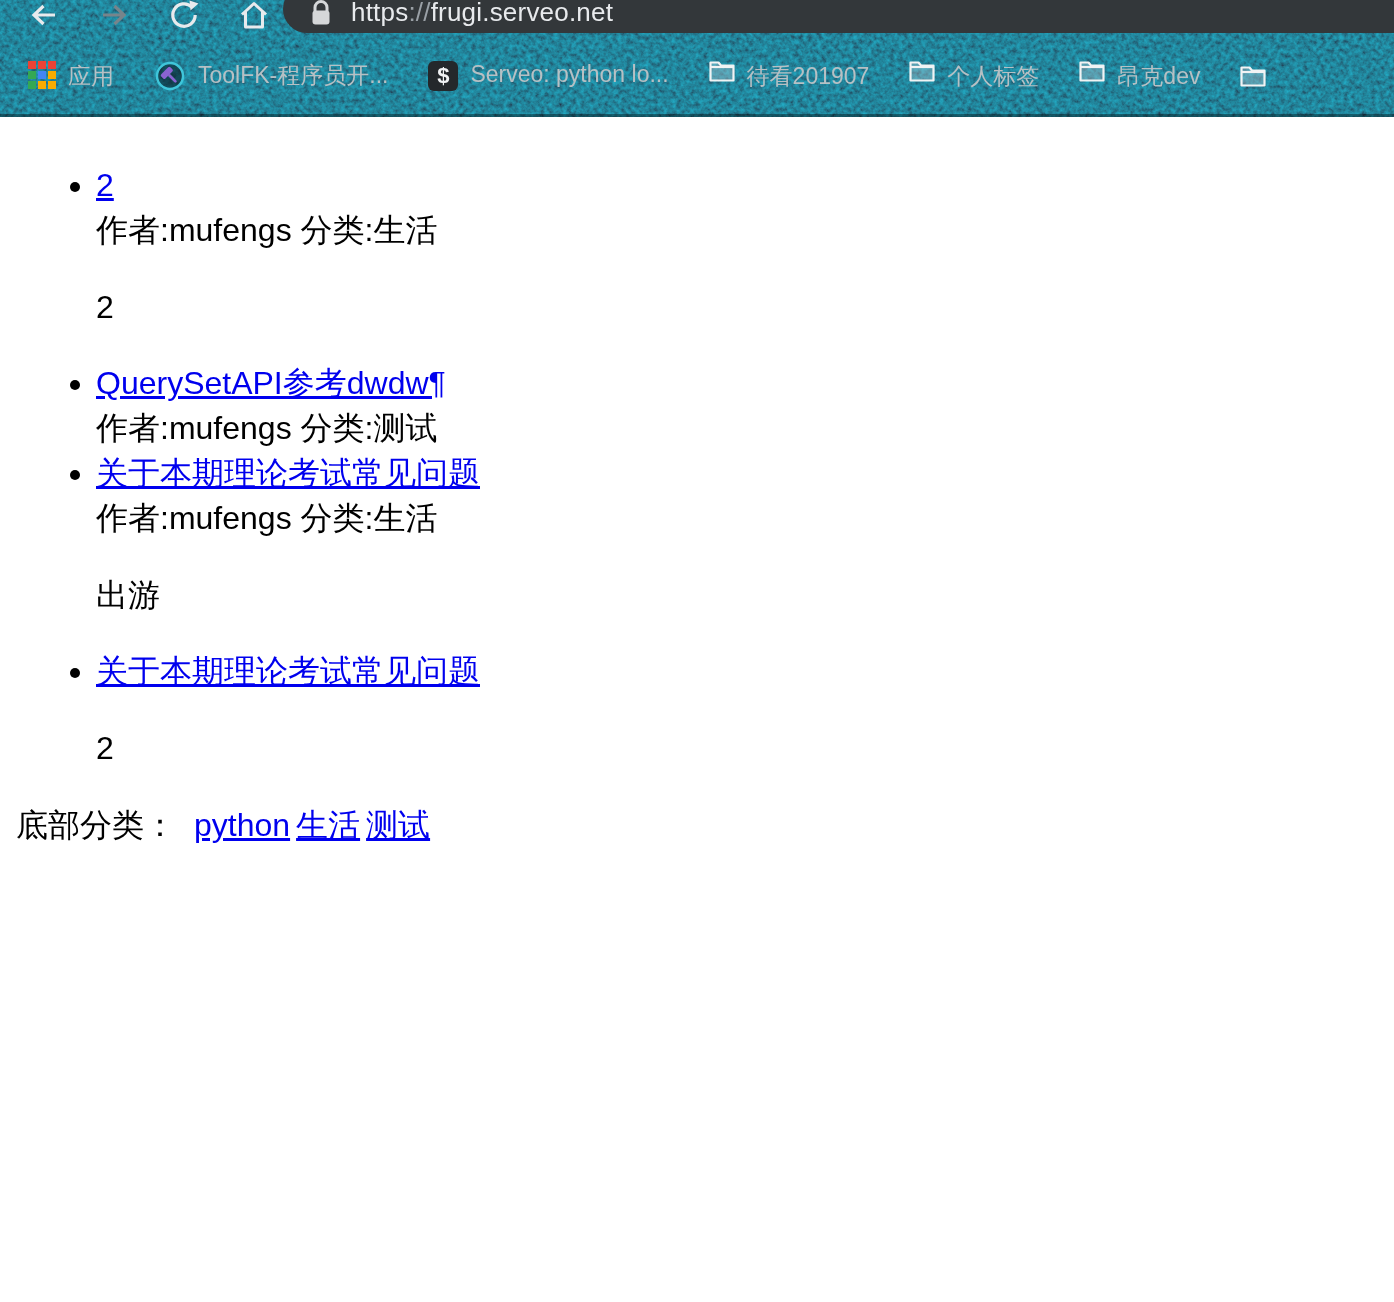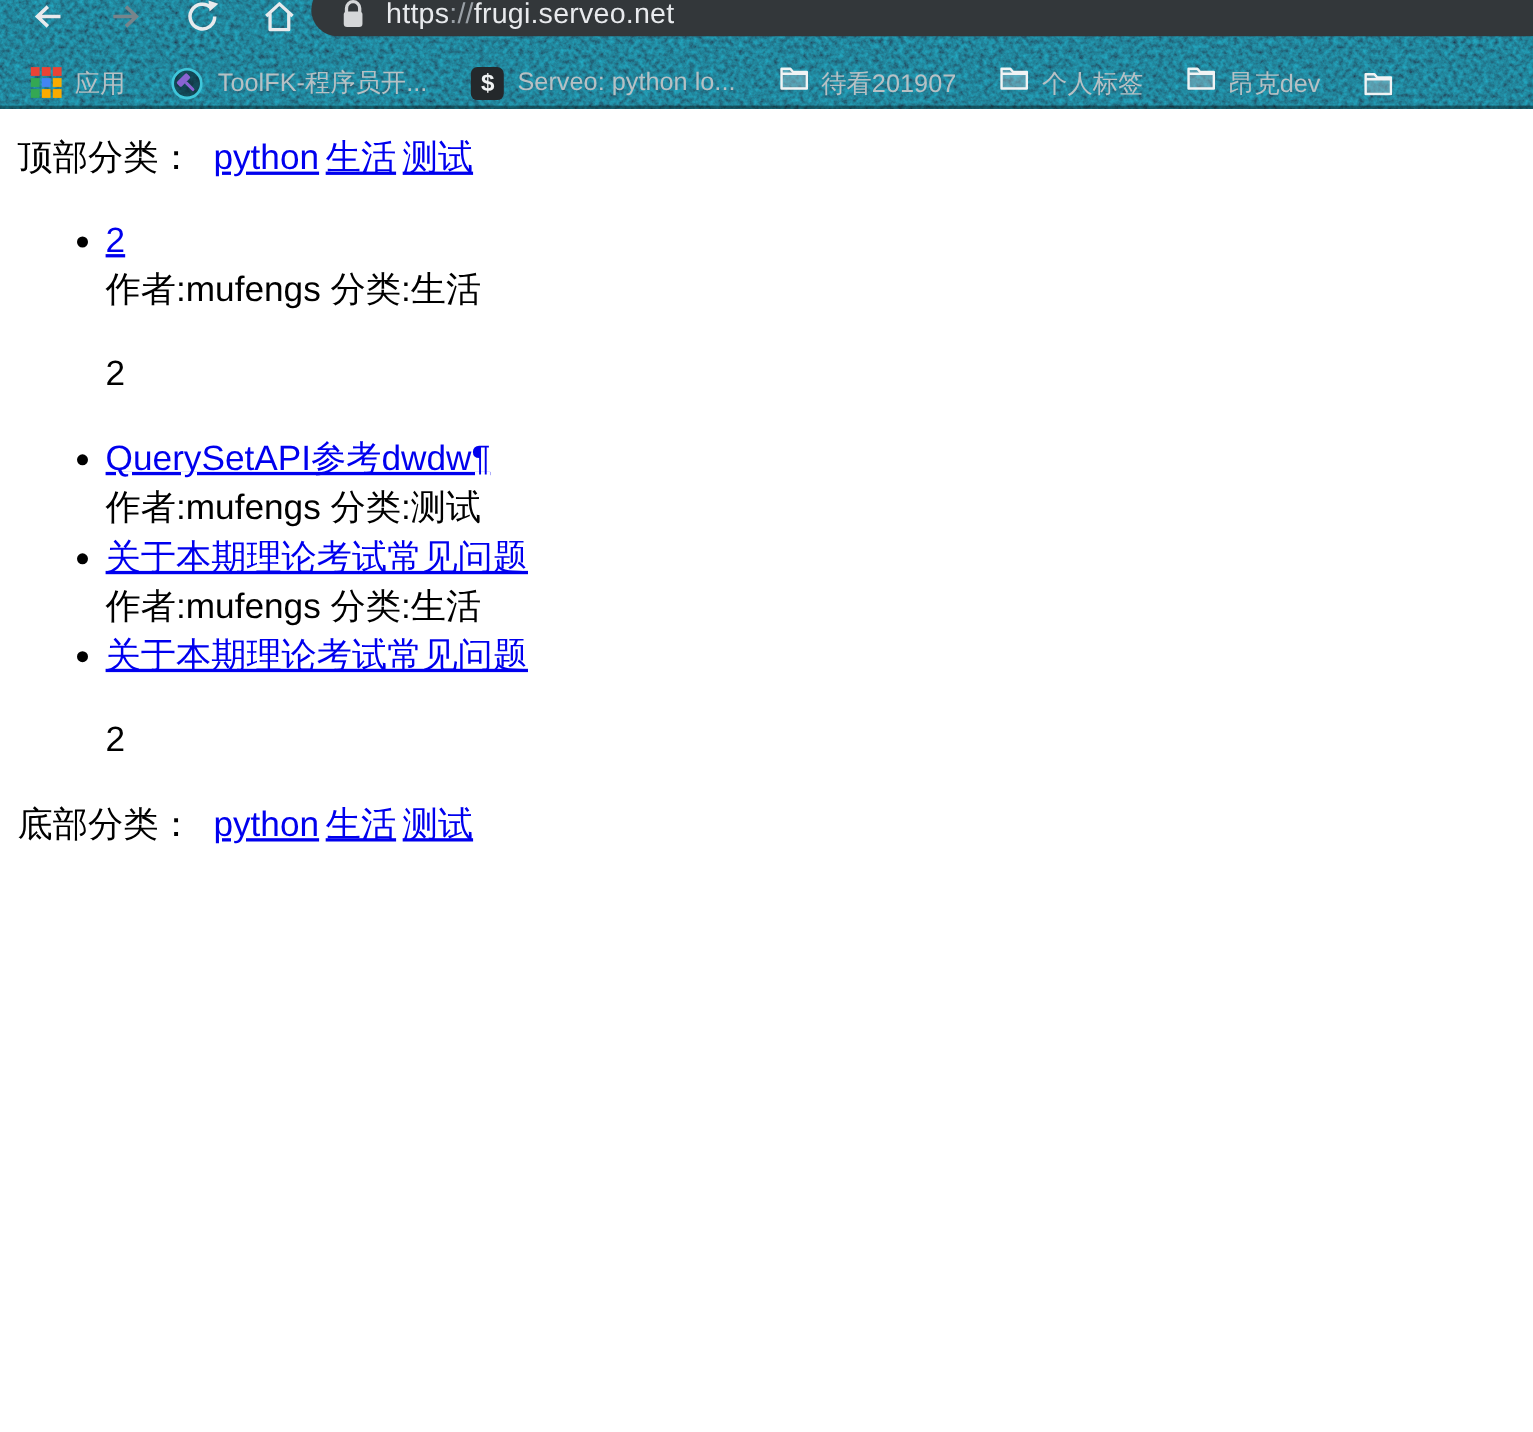--- a/index.html
+++ b/index.html
@@ -1,20 +1,20 @@
 <!DOCTYPE html>
 <html><head>
 <meta charset="utf-8">
 <style>
   * { margin: 0; padding: 0; box-sizing: border-box; }
   html, body { width: 1394px; height: 1302px; overflow: hidden; background: #ffffff;
     font-family: "Liberation Sans", "DejaVu Sans", sans-serif; }
 
   
-  .chrome-top { position: relative; width: 1394px; height: 99px; overflow: hidden;
+  .chrome-top { position: relative; width: 1394px; height: 117px; overflow: hidden;
     background: #0a1d26; }
   .chrome-top .theme-noise { position: absolute; inset: 0; z-index: 0; }
   .chrome-bottom-line { position: absolute; left: 0; right: 0; bottom: 0; height: 3px;
     background: rgba(0,0,0,0.38); z-index: 3; }
 
   .toolbar { position: relative; z-index: 2; height: 37px; display: flex;
     align-items: flex-start; padding: 1px 0 0 28px; gap: 38px; }
   .nav-btn { width: 32px; height: 30px; display: flex; align-items: center;
     justify-content: center; cursor: pointer; flex: 0 0 auto; }
 
@@ -162,37 +162,35 @@
       <span class="bookmark-label"></span>
     </div>
 
   </div>
 
   <div class="chrome-bottom-line"></div>
 </div>
 
 <div class="page">
 
-  <p class="cats">
-    <span class="cat-label">顶部分类：</span><a>python</a><a>生活</a><a>测试</a>
-  </p>
 
   <ul class="post-list">
     <li>
       <a>2</a><br>
       <span>作者:mufengs 分类:生活</span>
       <p class="post-summary">2</p>
     </li>
     <li>
       <a>QuerySetAPI参考dwdw¶</a><br>
       <span>作者:mufengs 分类:测试</span>
     </li>
     <li>
       <a>关于本期理论考试常见问题</a><br>
       <span>作者:mufengs 分类:生活</span>
+      <p class="post-summary">出游</p>
     </li>
     <li>
       <a>关于本期理论考试常见问题</a><br>
       <p class="post-summary">2</p>
     </li>
   </ul>
 
   <p class="cats">
     <span class="cat-label">底部分类：</span><a>python</a><a>生活</a><a>测试</a>
   </p>

